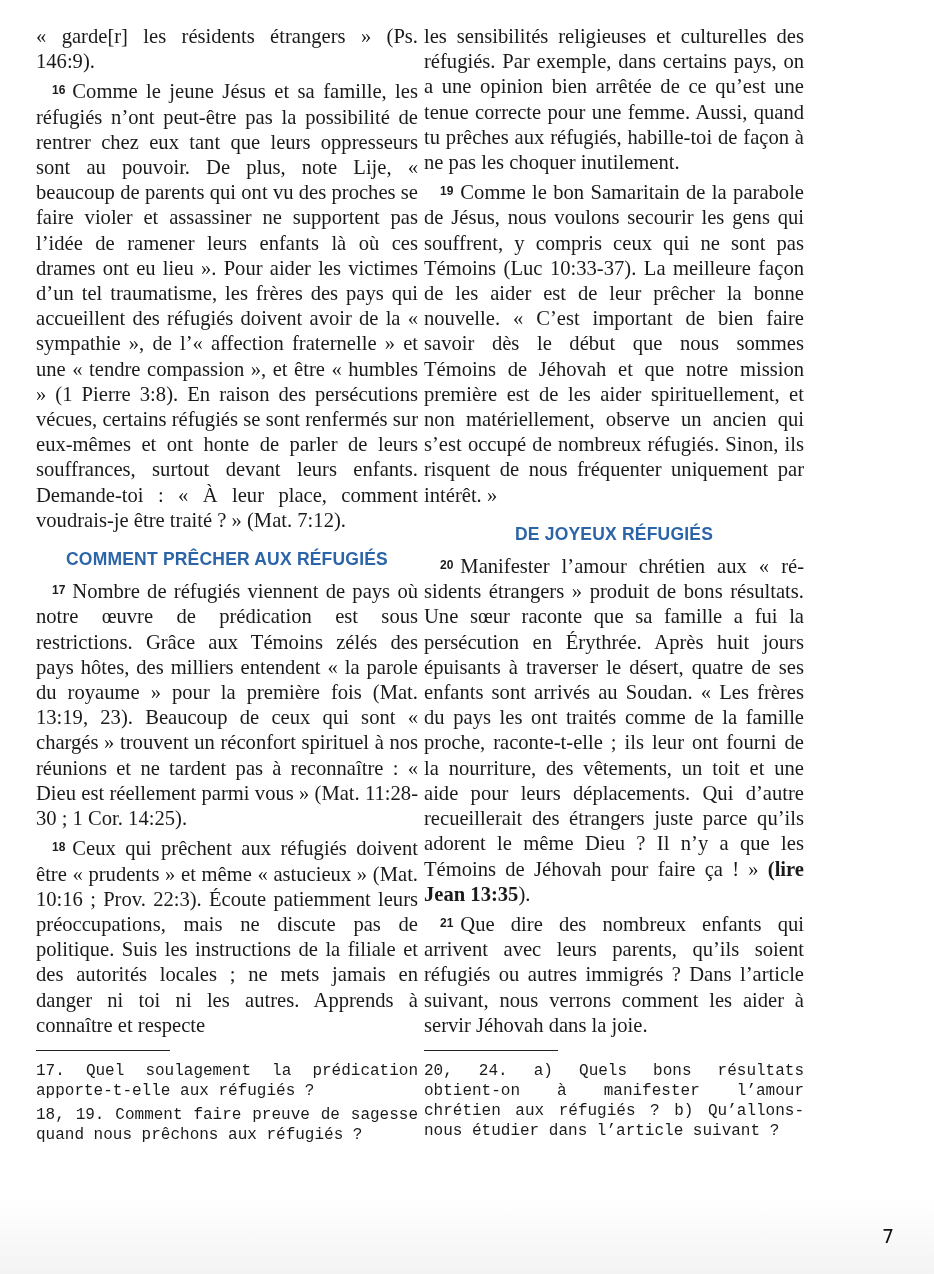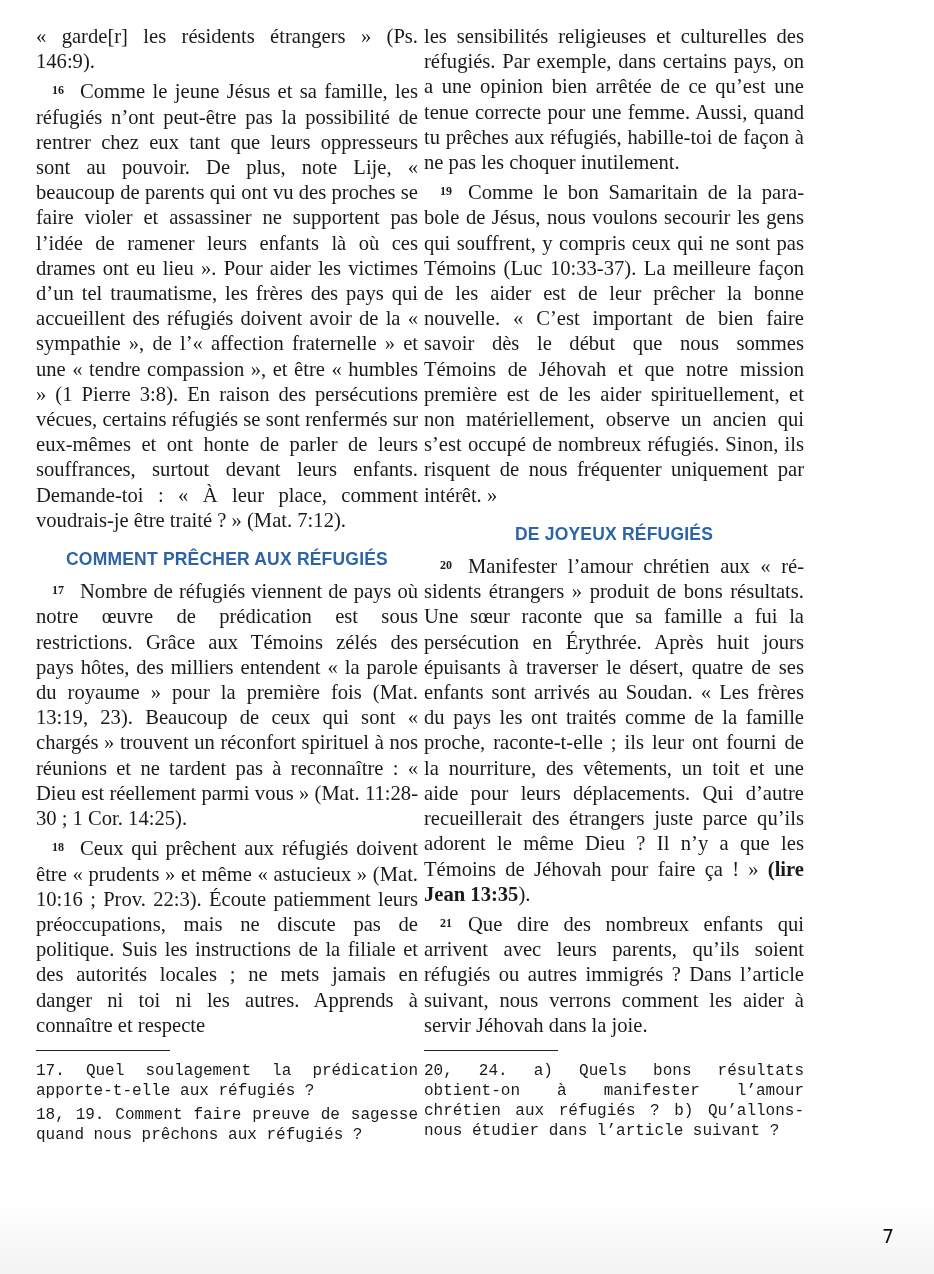--- a/index.html
+++ b/index.html
@@ -14,22 +14,22 @@
     font-family: "Liberation Serif", "DejaVu Serif", serif;
     font-size: 20.6px; line-height: 25.2px;
     text-align: justify;
     hyphens: manual;
   }
   .col-left { left: 36px; }
   .col-right { left: 424px; width: 380px; }
   .para { margin: 0 0 4px 0; text-indent: 16px; }
   .para.cont { text-indent: 0; }
   .pnum {
-    font-family: Liberation Serif, serif;
-    font-weight: bold; font-size: 12px; vertical-align: 4px; margin-right: 16px;
+    font-family: Liberation Sans, sans-serif;
+    font-weight: bold; font-size: 12px; vertical-align: 4px; margin-right: 7px;
   }
   .heading {
     font-family: "Liberation Sans", "DejaVu Sans", sans-serif;
     font-weight: bold; color: #2c64a8; font-size: 17.5px;
     text-align: center; margin: 14px 0 6px 0; letter-spacing: 0.2px;
     text-indent: 0;
   }
   .bold { font-weight: bold; }
   .rule { width: 134px; border-top: 1.3px solid #222; margin: 12px 0 10px 0; }
   .questions {

